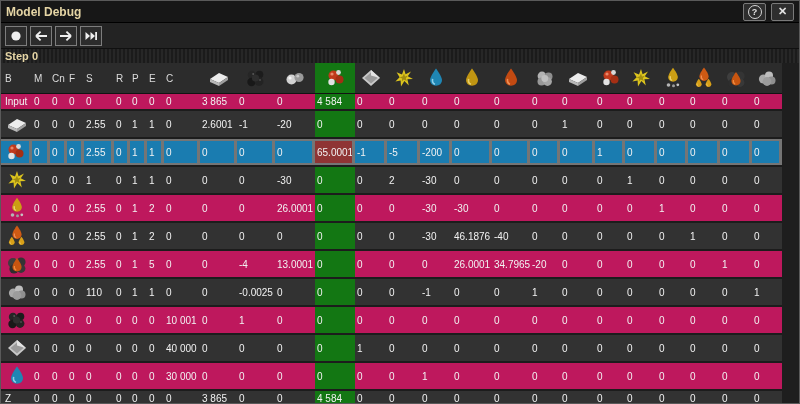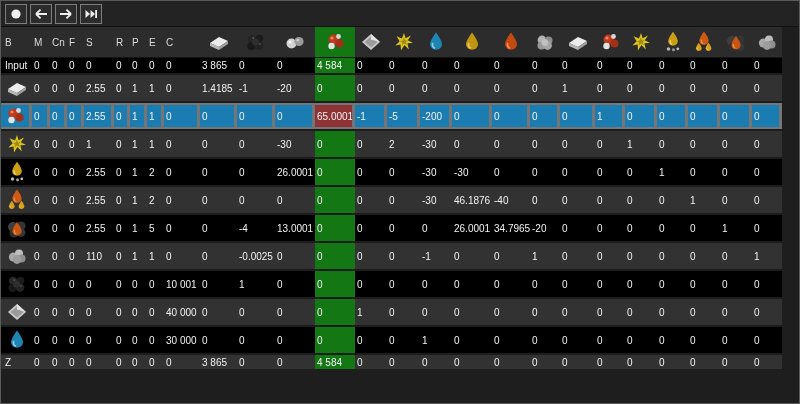--- a/index.html
+++ b/index.html
@@ -12,40 +12,51 @@
     display:flex;align-items:center;justify-content:center;border-radius:2px;font-size:10px;cursor:default;}
   .helpglyph{width:12px;height:12px;border:1px solid #d5d5d5;border-radius:50%;font-size:9px;line-height:12px;text-align:center;font-weight:bold;}
   .closeglyph{font-size:11px;font-weight:bold;}
   .toolbar{height:26px;display:flex;align-items:center;gap:3px;padding:0 4px;background:#232323;border-bottom:1px solid #101010;box-sizing:border-box;}
   .toolbtn{width:22px;height:20px;background:#2c2c2c;border:1px solid #7d7d7d;display:flex;align-items:center;justify-content:center;box-sizing:border-box;}
   .stepbar{height:14px;background:repeating-linear-gradient(90deg,#272727 0 2px,#1b1b1b 2px 4px);
     color:#e5d5a5;font-weight:bold;font-size:11px;line-height:14px;padding-left:4px;box-sizing:border-box;}
   .table{width:781px;}
   .trow{display:flex;box-sizing:border-box;}
   .trow.header{height:31px;background:#2c2c2c;border-bottom:1px solid #131313;align-items:stretch;}
-  .trow.light{background:#000000;justify-content:space-between;}
+  .trow.light{background:#be185d;justify-content:space-between;}
   .trow.dark{background:#323232;}
   .trow.tall{height:28px;border-bottom:2px solid #1c1c1c;}
   .trow.short{height:17px;border-bottom:2px solid #1c1c1c;}
   .trow.zrow{height:14px;}
   .trow.hl{background:#757575;height:28px;border-bottom:2px solid #1c1c1c;padding:2px 0;}
   .cell{flex:0 0 auto;font-size:10px;color:#f2f2f2;padding-left:2px;display:flex;align-items:center;
     box-sizing:border-box;height:100%;overflow:hidden;white-space:nowrap;}
   .header .cell{color:#dcdcdc;}
   .cell.labelc{padding-left:4px;}
   .cell.iconcell{justify-content:center;padding:0;overflow:visible;}
   .cell.greenc{background:#137713;}
   .hl .cell{background:#1a7cb0;border-right:3px solid #757575;}
   .hl .cell.redc{background:#8f3434;}
   .icn{display:flex;align-items:center;justify-content:center;}
 </style>
 </head>
 <body>
 
 <div class="window">
+  <div class="titlebar">
+    <span class="title">Model Debug</span>
+    <span class="tbbtns">
+      <span class="wbtn">
+        <span class="helpglyph">?</span>
+      </span>
+      <span class="wbtn">
+        <span class="closeglyph">✕</span>
+      </span>
+    </span>
+  </div>
   <div class="toolbar" id="toolbar">
       <div class="toolbtn">
         <span class="icn">
           <svg width="20" height="20">
             <circle cx="10" cy="10" r="4.6" fill="#efefef"></circle>
           </svg>
         </span>
       </div>
       <div class="toolbtn">
         <span class="icn">
@@ -64,20 +75,21 @@
       <div class="toolbtn">
         <span class="icn">
           <svg width="20" height="20">
             <path d="M4.5 6 L9 10 L4.5 14 Z" fill="#efefef"></path>
             <path d="M9.5 6 L14 10 L9.5 14 Z" fill="#efefef"></path>
             <rect x="14.2" y="6" width="1.8" height="8" fill="#efefef"></rect>
           </svg>
         </span>
       </div>
     </div>
+  <div class="stepbar">Step 0</div>
   <div class="table" id="table">
       <div class="trow header">
         <div class="cell labelc" style="width: 31px;">B</div>
         <div class="cell" style="width: 18px;">M</div>
         <div class="cell" style="width: 17px;">Cn</div>
         <div class="cell" style="width: 17px;">F</div>
         <div class="cell" style="width: 30px;">S</div>
         <div class="cell" style="width: 16px;">R</div>
         <div class="cell" style="width: 17px;">P</div>
         <div class="cell" style="width: 17px;">E</div>
@@ -306,21 +318,21 @@
           </span>
         </div>
         <div class="cell" style="width: 18px;">0</div>
         <div class="cell" style="width: 17px;">0</div>
         <div class="cell" style="width: 17px;">0</div>
         <div class="cell" style="width: 30px;">2.55</div>
         <div class="cell" style="width: 16px;">0</div>
         <div class="cell" style="width: 17px;">1</div>
         <div class="cell" style="width: 17px;">1</div>
         <div class="cell" style="width: 36px;">0</div>
-        <div class="cell" style="width: 37px;">1.4185</div>
+        <div class="cell" style="width: 37px;">2.6001</div>
         <div class="cell" style="width: 38px;">-1</div>
         <div class="cell" style="width: 40px;">-20</div>
         <div class="cell greenc" style="width: 40px;">0</div>
         <div class="cell" style="width: 32px;">0</div>
         <div class="cell" style="width: 33px;">0</div>
         <div class="cell" style="width: 32px;">0</div>
         <div class="cell" style="width: 40px;">0</div>
         <div class="cell" style="width: 38px;">0</div>
         <div class="cell" style="width: 30px;">0</div>
         <div class="cell" style="width: 35px;">1</div>

